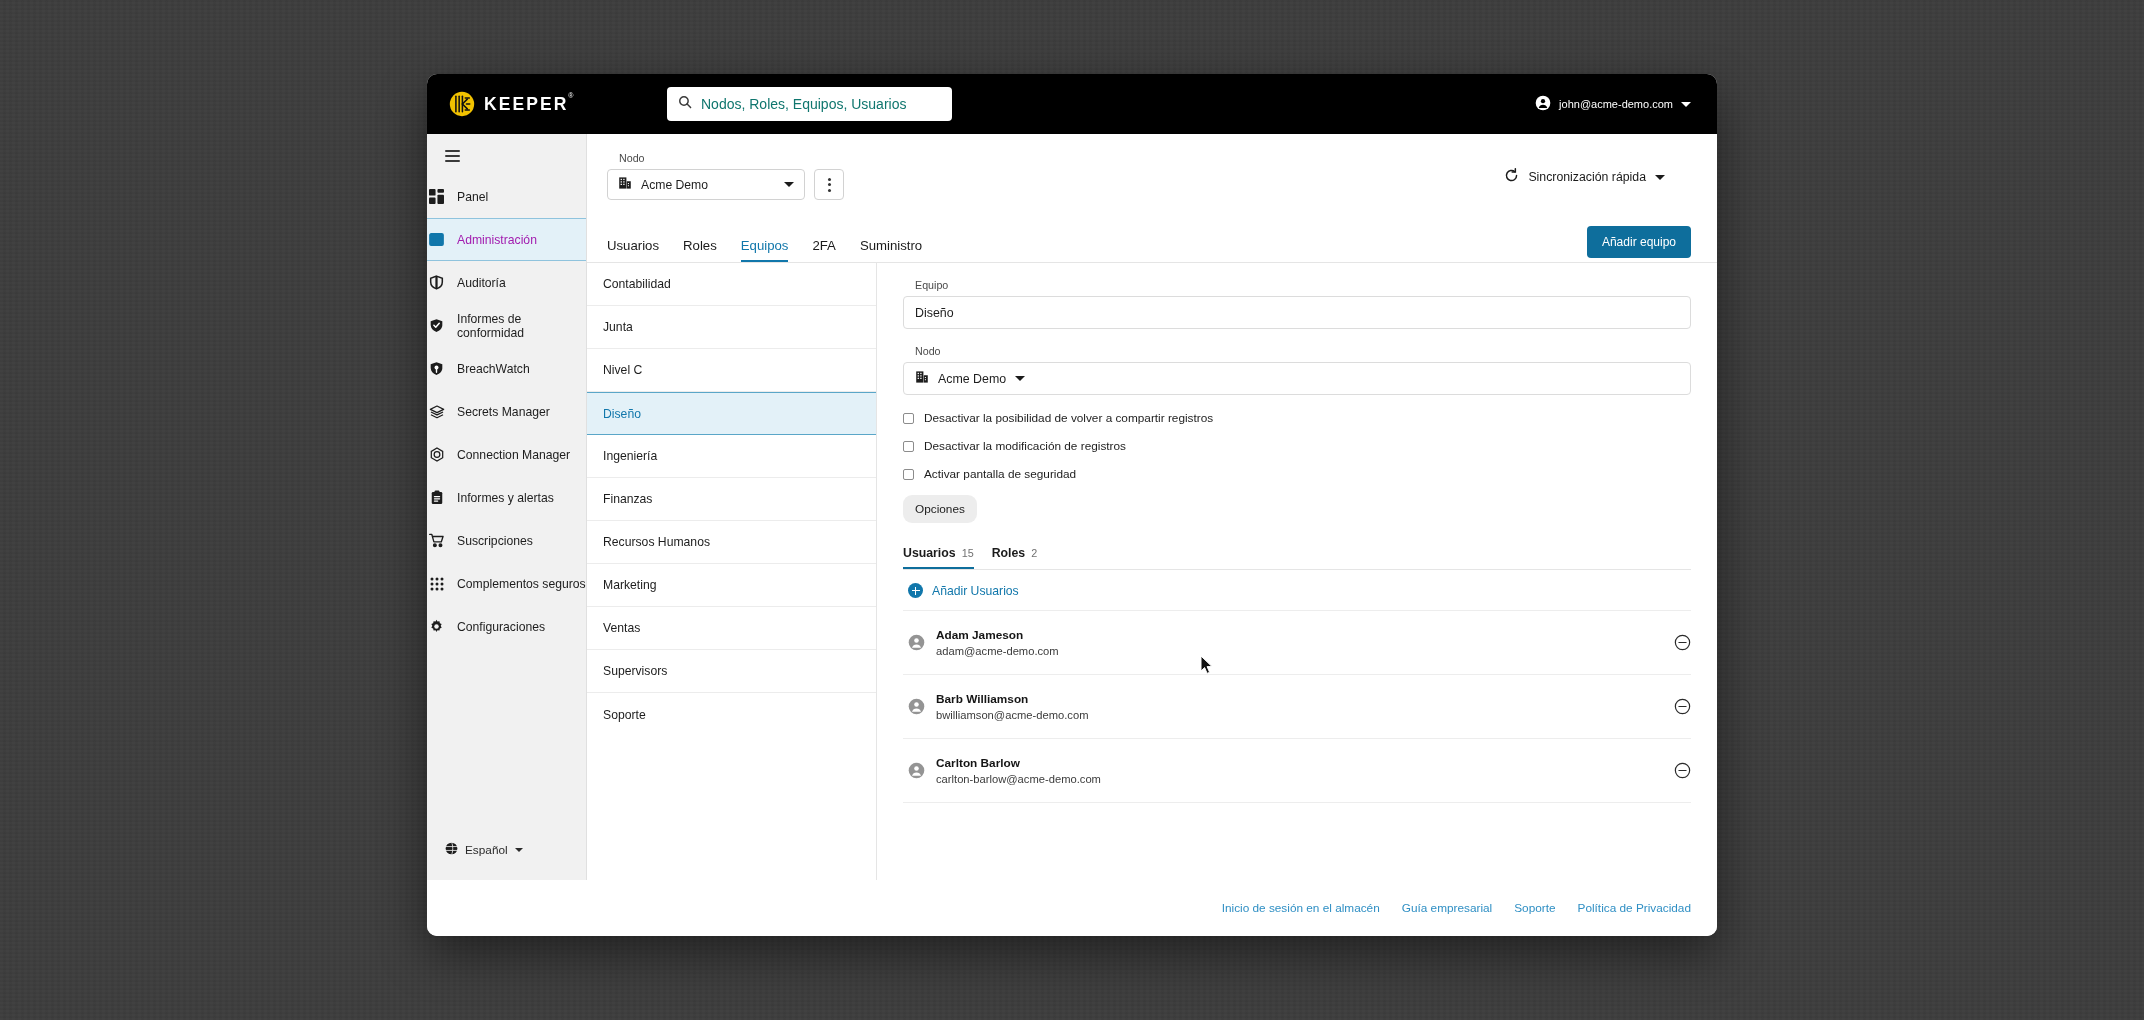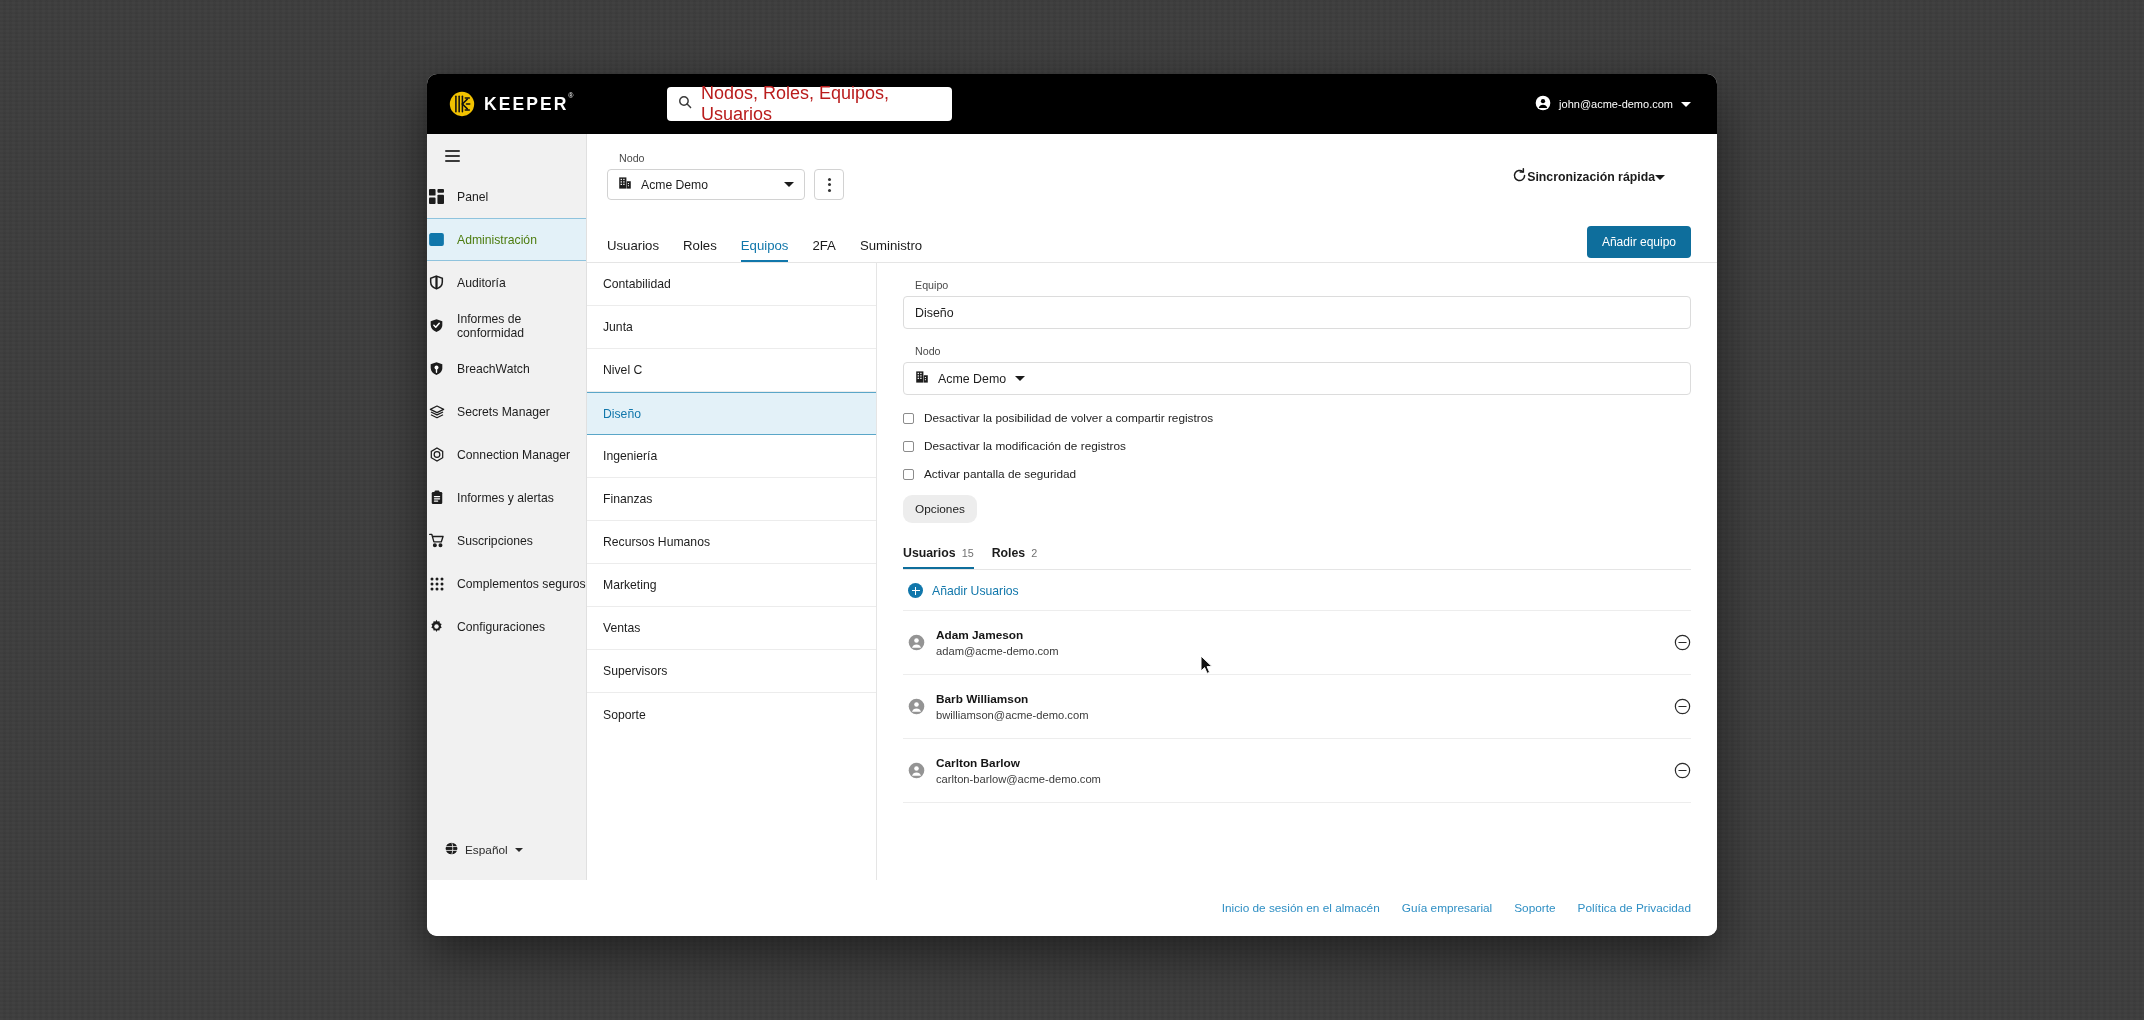--- a/index.html
+++ b/index.html
@@ -47,21 +47,21 @@
   .logo-text{ color:#fff; font-size:17.5px; letter-spacing:2.1px; font-weight:600; position:relative;}
   .logo-text sup{ font-size:7px; position:absolute; top:-2px; right:-7px; font-weight:400;}
 
   .search-box{
     position:absolute; left:240px; top:13px;
     width:285px; height:34px;
     background:#fff; border-radius:4px;
     display:flex; align-items:center; gap:9px;
     padding:0 11px;
   }
-  .search-box .ph{ color:#b91c1c; font-size:18px;}
+  .search-box .ph{ color:#0f766e; font-size:14px;}
 
   .account{
     position:absolute; right:26px; top:0; height:60px;
     display:flex; align-items:center; gap:8px;
     color:#fff; font-size:11px;
   }
   .caret-down{
     width:0;height:0;border-left:5px solid transparent;border-right:5px solid transparent;
     border-top:5px solid currentColor;
   }
@@ -80,21 +80,21 @@
   .hamburger span{ display:block; width:15px; height:2px; background:#3a3a3a; margin-bottom:3px; border-radius:1px;}
   .nav{ flex:1; }
   .nav-item{
     display:flex; align-items:center; gap:12px;
     height:43px; padding-left:1px;
     font-size:12.2px; color:#1d1d1d;
     cursor:pointer;
   }
   .nav-item .ico{ width:17px; height:17px; flex:0 0 17px; display:flex; align-items:center; justify-content:center;}
   .nav-item.active{
-    background:#e3f1f8; color:#4d7c0f;
+    background:#e3f1f8; color:#a21caf;
     border-top:1px solid #8fc3dd; border-bottom:1px solid #8fc3dd;
   }
   .nav-item.active .ico svg{ stroke:#1177ab; fill:#1177ab;}
 
   .lang{
     display:flex; align-items:center; gap:7px;
     padding:0 0 22px 18px; font-size:11.8px; color:#2a2a2a;
   }
 
   
@@ -111,22 +111,22 @@
   .node-select .sel-caret{ margin-left:auto;}
   .kebab{
     width:30px;height:31px; border:1px solid #d2d2d2;border-radius:4px;
     display:flex;flex-direction:column;align-items:center;justify-content:center;gap:2.5px;
     background:#fff; cursor:pointer;
   }
   .kebab i{ width:3px;height:3px;border-radius:50%;background:#333; display:block;}
 
   .quick-sync{
     position:absolute; right:26px; top:0;
-    display:flex; align-items:center; 
-    font-size:12.3px; color:#1b1b1b;font-weight:bold;
+    display:flex; align-items:center; gap:9px;
+    font-size:12.3px; color:#1b1b1b;
   }
   .head-right{ position:relative; height:0;}
 
   .tabs-row{
     display:flex; align-items:flex-end; justify-content:space-between;
     padding:26px 26px 0 20px;
   }
   .tabs{ display:flex; gap:24px; }
   .tab{
     font-size:13.2px; color:#1b1b1b; padding-bottom:7px;

